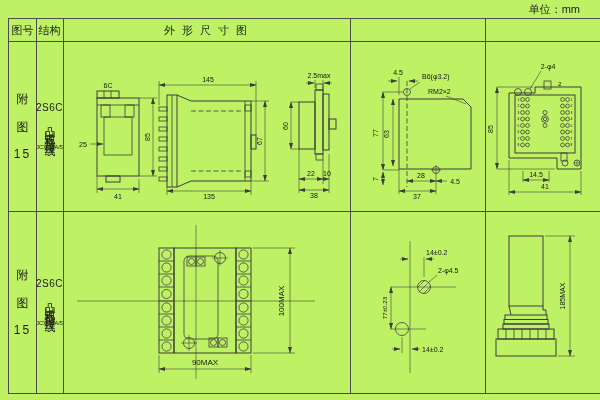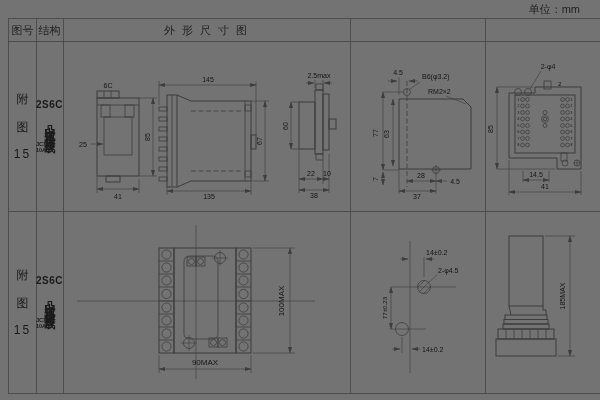--- a/index.html
+++ b/index.html
@@ -1,27 +1,27 @@
 <!DOCTYPE html>
 <html><head>
 <meta charset="utf-8">
 <style>
   html,body{margin:0;padding:0;background:#fff;}
-  .page{position:relative;width:600px;height:400px;background:#737373;overflow:hidden;
+  .page{position:relative;width:600px;height:400px;background:#bef264;overflow:hidden;
         font-family:"Liberation Sans","DejaVu Sans",sans-serif;color:#1a1a1a;}
   .unit{position:absolute;top:2px;right:20px;font-size:11px;color:#222;}
   .tbl{position:absolute;left:8px;top:18px;width:586px;height:374px;border:1px solid #4d4d4d;padding-left:18px;}
   .vl{position:absolute;top:0;bottom:0;width:1px;background:#4d4d4d;}
   .hl{position:absolute;left:0;right:0;height:1px;background:#4d4d4d;}
   .cell{position:absolute;display:flex;align-items:center;justify-content:center;}
   .hdrtxt{font-size:11px;color:#222;white-space:pre;}
   .sp2{letter-spacing:2px;}
   .figcell{flex-direction:column;gap:11px;font-size:12px;}
   .fig15{letter-spacing:2px;}
-  .structcell{flex-direction:column;gap:5px;font-weight:bold;}
+  .structcell{flex-direction:column;gap:5px;}
   .model{font-size:10px;letter-spacing:0.5px;}
   .wiring{writing-mode:vertical-rl;text-orientation:upright;font-size:11px;letter-spacing:3px;}
   .product{font-size:5.5px;}
   svg{display:block;position:absolute;}
   .o{fill:none;stroke:#3d3d3d;stroke-width:1;}
   .t{fill:none;stroke:#3d3d3d;stroke-width:0.8;}
   .d{fill:none;stroke:#3d3d3d;stroke-width:0.6;}
   .dash{stroke-dasharray:5 2.5;}
   .cl{stroke-dasharray:none;stroke-width:0.6;}
   svg text{fill:#151515;font-size:7px;font-family:"Liberation Sans","DejaVu Sans",sans-serif;}

